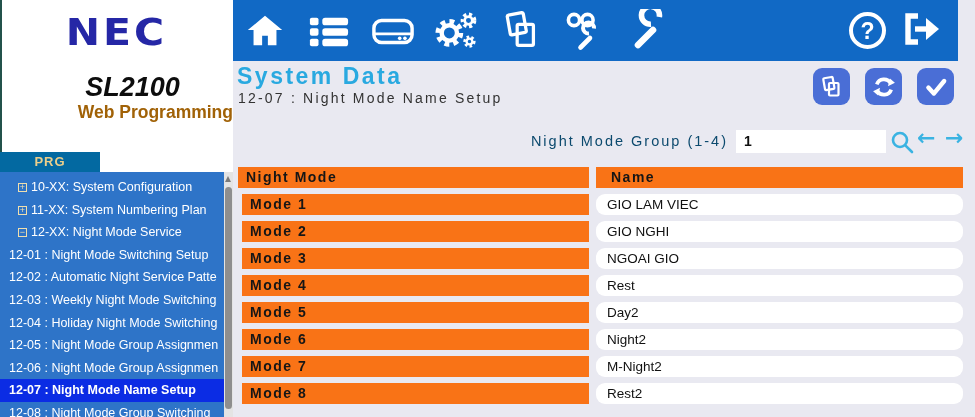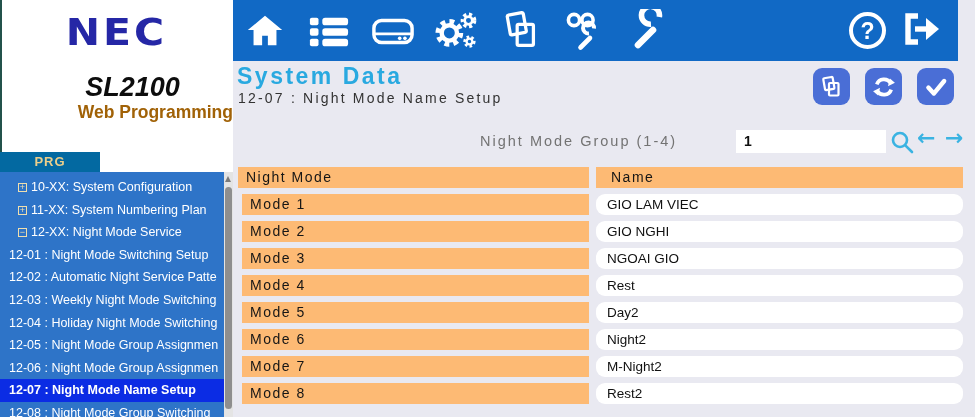--- a/index.html
+++ b/index.html
@@ -48,33 +48,33 @@
   
   .page-title { position:absolute; left:237px; top:63px; font-size:23px; font-weight:bold;
                 letter-spacing:2.5px; color:#29a9e0; }
   .page-sub { position:absolute; left:238px; top:90px; font-size:14px; letter-spacing:2.2px; color:#333; }
 
   .actions { position:absolute; left:813px; top:68px; display:flex; gap:15px; }
   .act-btn { width:37px; height:37px; background:#4a6ed6; border-radius:9px;
              display:flex; align-items:center; justify-content:center; cursor:pointer; }
 
   
-  .grp-label { position:absolute; left:480px; top:133px; width:248px; 
-               font-size:14.5px; letter-spacing:2px; color:#737373; }
+  .grp-label { position:absolute; left:480px; top:133px; width:248px; text-align:right;
+               font-size:14.5px; letter-spacing:2px; color:#0c4a6e; }
   .grp-input { position:absolute; left:736px; top:130px; width:150px; height:23px; background:#fff;
                font-size:14px; font-weight:bold; color:#111; line-height:23px; padding-left:8px; cursor:text; }
   .search-ic { position:absolute; left:890px; top:130px; cursor:pointer; }
   .nav-arrow { position:absolute; top:125px; font-family:"DejaVu Sans",sans-serif; font-size:22px;
                color:#3ab3e2; font-weight:bold; cursor:pointer; }
   .arrow-prev { left:917px; } .arrow-next { left:945px; }
 
   
-  .th, .cell-mode { background:#fdba74; height:21px; line-height:21px; position:absolute;
+  .th, .cell-mode { background:#f97316; height:21px; line-height:21px; position:absolute;
                     font-size:14px; letter-spacing:1.5px; color:#161616; padding-left:8px;
-                    white-space:nowrap; overflow:hidden; }
+                    white-space:nowrap; overflow:hidden;font-weight:bold; }
   .th1 { left:238px; width:351px; top:167px; }
   .th2 { left:596px; width:367px; top:167px; padding-left:15px; }
   .cell-mode { left:242px; width:347px; }
   .cell-name { position:absolute; left:596px; width:367px; height:21px; background:#ffffff;
                font-size:13.5px; line-height:21px; color:#111; padding-left:11px; cursor:text;
                white-space:nowrap; overflow:hidden;border-radius:9px; }
   .r0 { top:194px; } .r1 { top:221px; } .r2 { top:248px; } .r3 { top:275px; }
   .r4 { top:302px; } .r5 { top:329px; } .r6 { top:356px; } .r7 { top:383px; }
 
   svg { display:block; }

